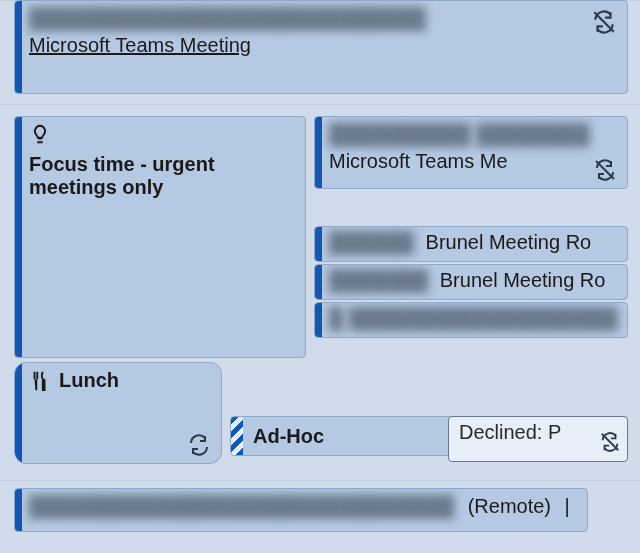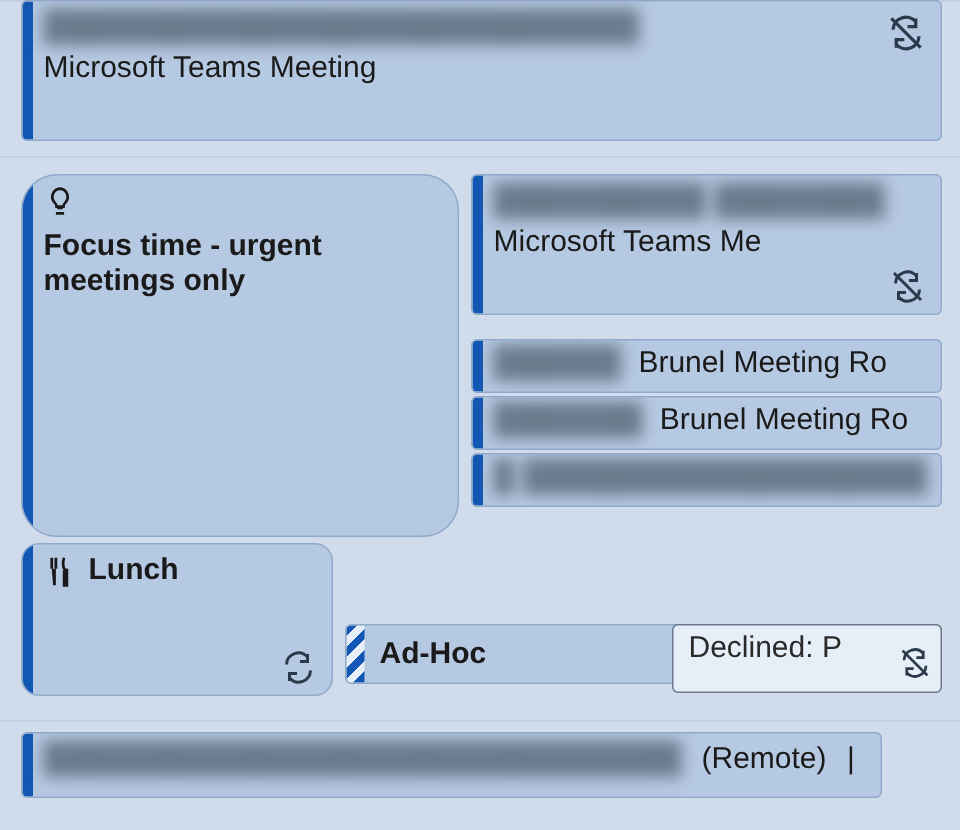--- a/index.html
+++ b/index.html
@@ -64,47 +64,47 @@
 
   <div class="rule" style="top:0"></div>
   <div class="rule" style="top:104px"></div>
   <div class="rule" style="top:480px"></div>
 
   <div class="block" style="left:14px; top:0; width:614px; height:94px;">
     <div class="accent"></div>
     <div class="title-row">
       <span class="blur">████████████████████████████</span>
     </div>
-    <div style="margin-top:4px;">Microsoft Teams Meeting</div>
+    <div style="margin-top:4px;text-decoration:underline;">Microsoft Teams Meeting</div>
     <span class="icon corner-icon top">
       <svg width="26" height="26" viewBox="0 0 24 24" fill="none" stroke="#2a3a4a" stroke-width="2">
           <path d="M4 10a8 8 0 0 1 14-5"></path>
           <path d="M20 14a8 8 0 0 1-14 5"></path>
           <path d="M18 3v5h-5"></path>
           <path d="M6 21v-5h5"></path>
           <line x1="3" y1="3" x2="21" y2="21"></line>
         </svg>
     </span>
   </div>
 
-  <div class="block" style="left:14px; top:116px; width:292px; height:242px;border-radius:24px;">
+  <div class="block" style="left:14px; top:116px; width:292px; height:242px;">
     <div class="accent"></div>
     <div class="title-row bold">
       <span class="icon">
         <svg width="22" height="22" viewBox="0 0 24 24" fill="none" stroke="#1a1a1a" stroke-width="2">
             <path d="M9 21h6"></path>
             <path d="M10 17h4"></path>
             <path d="M12 3a6 6 0 0 0-4 10c1 1 1.5 2 1.5 3h5c0-1 .5-2 1.5-3a6 6 0 0 0-4-10z"></path>
           </svg>
       </span>
       <span>Focus time - urgent meetings only</span>
     </div>
   </div>
 
-  <div class="block" style="left:314px; top:116px; width:314px; height:94px;">
+  <div class="block" style="left:314px; top:116px; width:314px; height:73px;">
     <div class="accent"></div>
     <div class="title-row">
       <span class="blur">██████████ ████████</span>
     </div>
     <div style="margin-top:4px;">Microsoft Teams Me</div>
     <span class="icon corner-icon">
       <svg width="24" height="24" viewBox="0 0 24 24" fill="none" stroke="#2a3a4a" stroke-width="2">
           <path d="M4 10a8 8 0 0 1 14-5"></path>
           <path d="M20 14a8 8 0 0 1-14 5"></path>
           <path d="M18 3v5h-5"></path>

